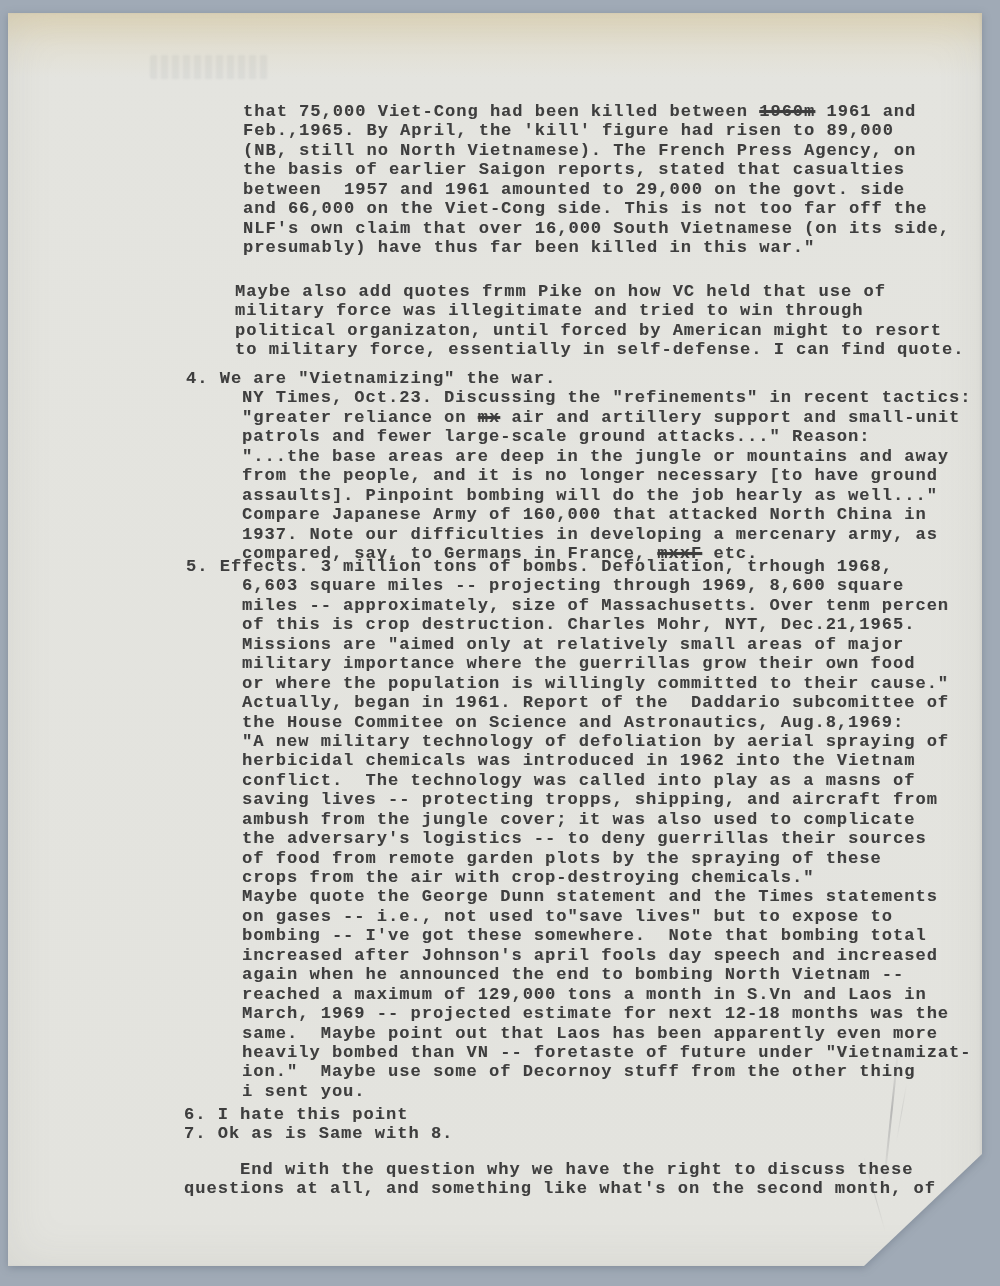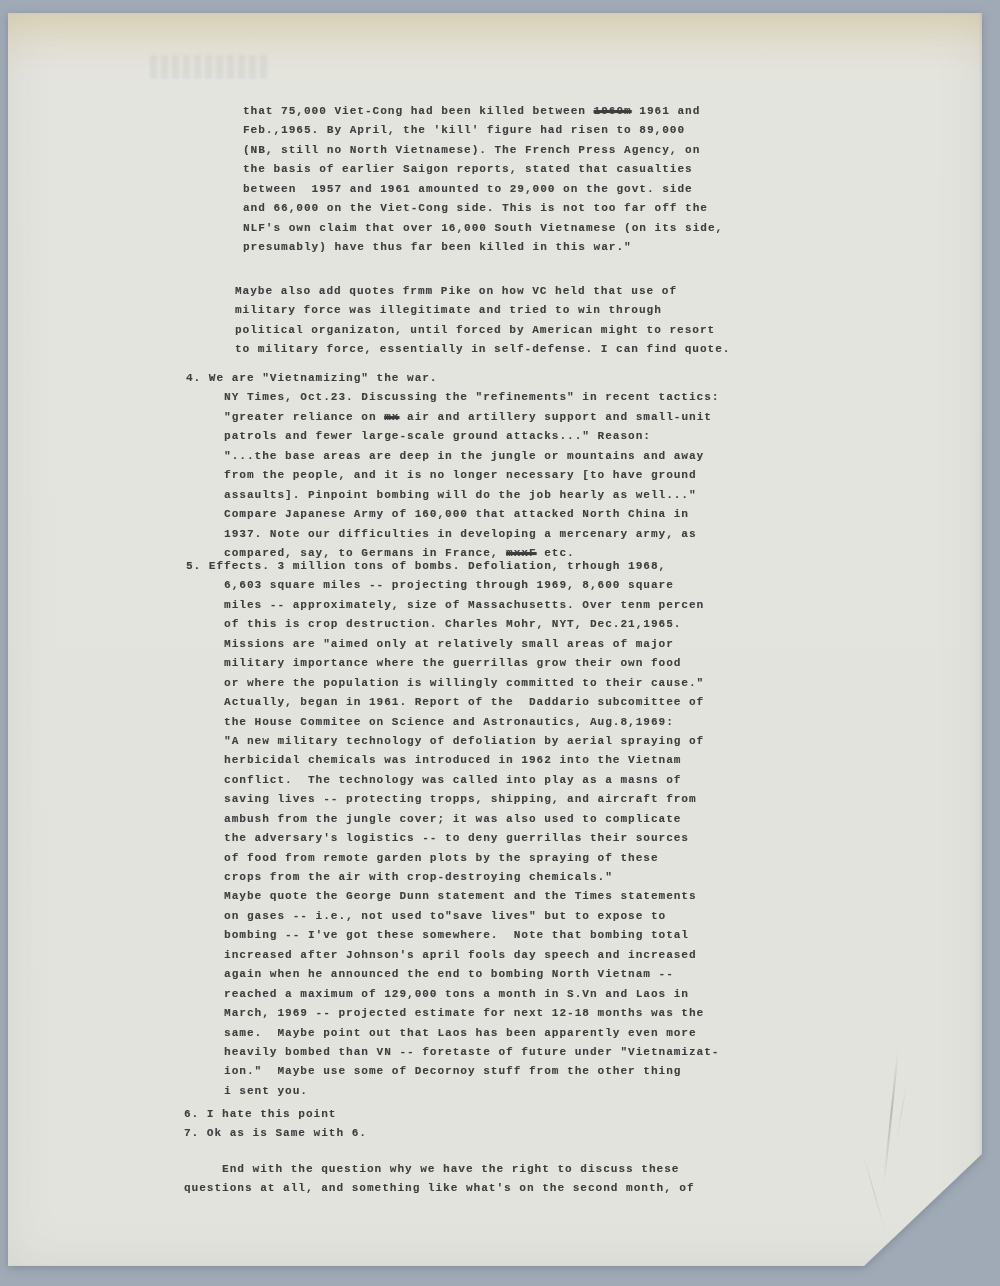--- a/index.html
+++ b/index.html
@@ -13,21 +13,21 @@
     position:absolute;left:8px;top:13px;width:974px;height:1253px;
     background:
       linear-gradient(180deg, rgba(218,200,150,0.50) 0px, rgba(218,200,150,0.16) 34px, rgba(218,200,150,0) 64px),
       linear-gradient(0deg,#e3e3de,#e4e4df);
     clip-path: polygon(0 0, 100% 0, 100% calc(100% - 112px), calc(100% - 118px) 100%, 0 100%);
     box-shadow: inset 0 0 46px rgba(135,135,125,0.14), inset -2px 0 3px rgba(0,0,0,0.05);
   }
   .block{
     position:absolute;
     color:#3e3e3e;
-    font-size:11px;
+    font-size:17px;
     line-height:19.45px;
     font-weight:700;
     letter-spacing:1.02px;
     white-space:pre;
     text-shadow:0.3px 0.3px 0 rgba(62,62,62,0.30);
   }
   .tline{height:19.45px;}
   .strike{text-decoration:line-through;text-decoration-thickness:2.5px;}
   #block-para1{left:235px;top:89px;}
   #block-para2{left:227px;top:269px;}
@@ -54,21 +54,21 @@
     <div class="smudge"></div>
 
     <div id="block-para1" class="block"><div class="tline"><span>that 75,000 Viet-Cong had been killed between </span><span class="strike">1960m</span><span> 1961 and</span></div><div class="tline"><span>Feb.,1965. By April, the 'kill' figure had risen to 89,000</span></div><div class="tline"><span>(NB, still no North Vietnamese). The French Press Agency, on</span></div><div class="tline"><span>the basis of earlier Saigon reports, stated that casualties</span></div><div class="tline"><span>between  1957 and 1961 amounted to 29,000 on the govt. side</span></div><div class="tline"><span>and 66,000 on the Viet-Cong side. This is not too far off the</span></div><div class="tline"><span>NLF's own claim that over 16,000 South Vietnamese (on its side,</span></div><div class="tline"><span>presumably) have thus far been killed in this war."</span></div></div>
 
     <div id="block-para2" class="block"><div class="tline"><span>Maybe also add quotes frmm Pike on how VC held that use of</span></div><div class="tline"><span>military force was illegitimate and tried to win through</span></div><div class="tline"><span>political organizaton, until forced by American might to resort</span></div><div class="tline"><span>to military force, essentially in self-defense. I can find quote.</span></div></div>
 
     <div id="block-item4" class="block"><div class="tline"><span>4. We are "Vietnamizing" the war.</span></div><div class="tline"><span>     NY Times, Oct.23. Discussing the "refinements" in recent tactics:</span></div><div class="tline"><span>     "greater reliance on </span><span class="strike">mx</span><span> air and artillery support and small-unit</span></div><div class="tline"><span>     patrols and fewer large-scale ground attacks..." Reason:</span></div><div class="tline"><span>     "...the base areas are deep in the jungle or mountains and away</span></div><div class="tline"><span>     from the people, and it is no longer necessary [to have ground</span></div><div class="tline"><span>     assaults]. Pinpoint bombing will do the job hearly as well..."</span></div><div class="tline"><span>     Compare Japanese Army of 160,000 that attacked North China in</span></div><div class="tline"><span>     1937. Note our difficulties in developing a mercenary army, as</span></div><div class="tline"><span>     compared, say, to Germans in France, </span><span class="strike">mxxF</span><span> etc.</span></div></div>
 
     <div id="block-item5" class="block"><div class="tline"><span>5. Effects. 3 million tons of bombs. Defoliation, trhough 1968,</span></div><div class="tline"><span>     6,603 square miles -- projecting through 1969, 8,600 square</span></div><div class="tline"><span>     miles -- approximately, size of Massachusetts. Over tenm percen</span></div><div class="tline"><span>     of this is crop destruction. Charles Mohr, NYT, Dec.21,1965.</span></div><div class="tline"><span>     Missions are "aimed only at relatively small areas of major</span></div><div class="tline"><span>     military importance where the guerrillas grow their own food</span></div><div class="tline"><span>     or where the population is willingly committed to their cause."</span></div><div class="tline"><span>     Actually, began in 1961. Report of the  Daddario subcomittee of</span></div><div class="tline"><span>     the House Commitee on Science and Astronautics, Aug.8,1969:</span></div><div class="tline"><span>     "A new military technology of defoliation by aerial spraying of</span></div><div class="tline"><span>     herbicidal chemicals was introduced in 1962 into the Vietnam</span></div><div class="tline"><span>     conflict.  The technology was called into play as a masns of</span></div><div class="tline"><span>     saving lives -- protecting tropps, shipping, and aircraft from</span></div><div class="tline"><span>     ambush from the jungle cover; it was also used to complicate</span></div><div class="tline"><span>     the adversary's logistics -- to deny guerrillas their sources</span></div><div class="tline"><span>     of food from remote garden plots by the spraying of these</span></div><div class="tline"><span>     crops from the air with crop-destroying chemicals."</span></div><div class="tline"><span>     Maybe quote the George Dunn statement and the Times statements</span></div><div class="tline"><span>     on gases -- i.e., not used to"save lives" but to expose to</span></div><div class="tline"><span>     bombing -- I've got these somewhere.  Note that bombing total</span></div><div class="tline"><span>     increased after Johnson's april fools day speech and increased</span></div><div class="tline"><span>     again when he announced the end to bombing North Vietnam --</span></div><div class="tline"><span>     reached a maximum of 129,000 tons a month in S.Vn and Laos in</span></div><div class="tline"><span>     March, 1969 -- projected estimate for next 12-18 months was the</span></div><div class="tline"><span>     same.  Maybe point out that Laos has been apparently even more</span></div><div class="tline"><span>     heavily bombed than VN -- foretaste of future under "Vietnamizat-</span></div><div class="tline"><span>     ion."  Maybe use some of Decornoy stuff from the other thing</span></div><div class="tline"><span>     i sent you.</span></div></div>
 
-    <div id="block-items67" class="block"><div class="tline"><span>6. I hate this point</span></div><div class="tline"><span>7. Ok as is Same with 6.</span></div></div>
+    <div id="block-items67" class="block"><div class="tline"><span>6. I hate this point</span></div><div class="tline"><span>7. Ok as is Same with 8.</span></div></div>
 
     <div id="block-closing" class="block"><div class="tline"><span>     End with the question why we have the right to discuss these</span></div><div class="tline"><span>questions at all, and something like what's on the second month, of</span></div></div>
 
     <div class="crease crease-1"></div>
     <div class="crease crease-2"></div>
     <div class="crease crease-3"></div>
   </div>
 </div>
 
 </body></html>

